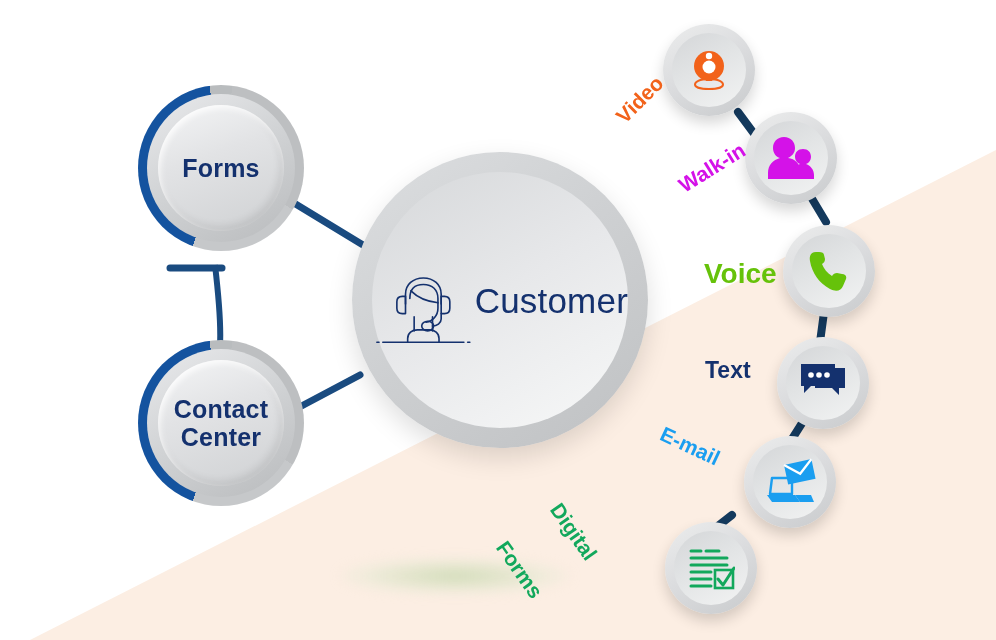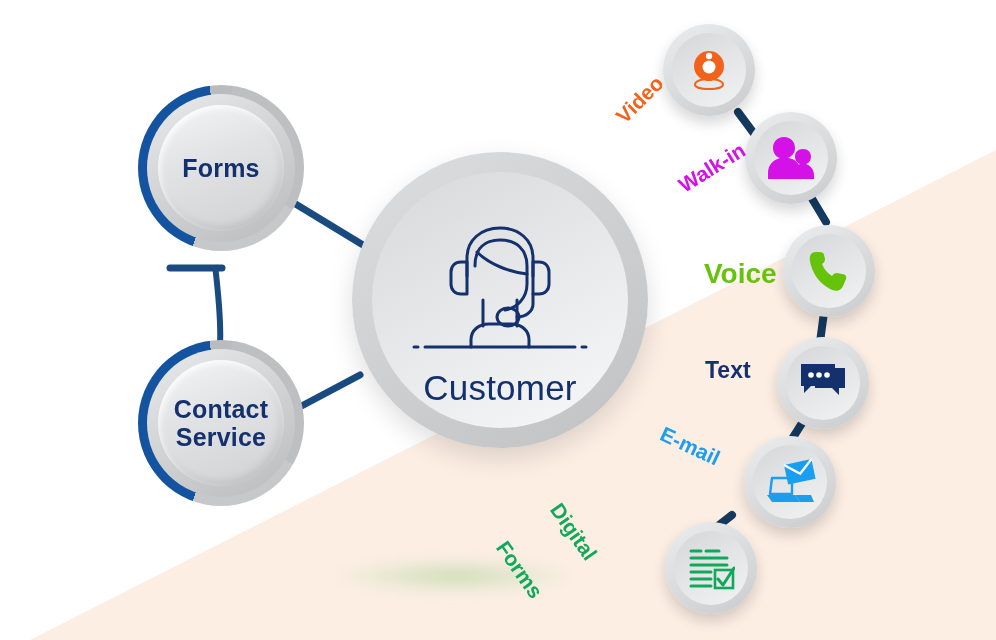--- a/index.html
+++ b/index.html
@@ -27,21 +27,21 @@
       display:flex;align-items:center;justify-content:center;}
   .node .label{color:#14316e;font-weight:bold;font-size:25px;line-height:1.12;text-align:center;
       letter-spacing:.2px;}
 
   
   #center-circle{position:absolute;left:352px;top:152px;width:296px;height:296px;border-radius:50%;
       background:linear-gradient(145deg,#dcdee0 0%,#d0d2d4 40%,#bfc1c3 100%);
       box-shadow:0 10px 26px rgba(0,0,0,.13);}
   #center-inner{position:absolute;left:20px;top:20px;width:256px;height:256px;border-radius:50%;
       background:linear-gradient(150deg,#d6d8da 0%,#e7e8ea 48%,#f7f8f8 100%);
-      display:flex;flex-direction:column;align-items:center;justify-content:center;}
+      display:flex;flex-direction:row;align-items:center;justify-content:center;}
   #center-label{margin-top:2px;color:#14316e;font-size:35px;font-weight:normal;line-height:1.12;
       text-align:center;letter-spacing:.2px;}
 
   
   .chan{position:absolute;width:92px;height:92px;border-radius:50%;
       background:linear-gradient(150deg,#eceded 0%,#dcdddf 45%,#c9cbcd 100%);
       box-shadow:0 7px 14px rgba(0,0,0,.16);}
   .chan .chan-in{position:absolute;left:9px;top:9px;width:74px;height:74px;border-radius:50%;
       background:linear-gradient(150deg,#d4d6d8 0%,#e2e4e5 45%,#f2f3f3 100%);
       display:flex;align-items:center;justify-content:center;}
@@ -86,21 +86,21 @@
     <div class="inner" style="left:20px;top:20px;width:126px;height:126px;">
       <div class="label">Forms</div>
     </div>
   </div>
 
   <div class="node" style="left:138px;top:340px;width:166px;height:166px;">
     <div class="arc"></div>
     <div class="ring-outer" style="left:9px;top:9px;width:148px;height:148px;"></div>
     <div class="inner" style="left:20px;top:20px;width:126px;height:126px;flex-direction:column;">
       <div class="label">Contact</div>
-      <div class="label">Service</div>
+      <div class="label">Center</div>
     </div>
   </div>
 
   <div id="center-circle">
     <div id="center-inner">
       <svg width="190" height="150" viewBox="0 0 190 150" style="margin-top:24px;">
         <g fill="none" stroke="#14316e" stroke-width="3" stroke-linecap="round" stroke-linejoin="round">
           <path d="M62 60 L62 42 C62 24 76 12 95 12 C114 12 128 24 128 42 L128 60"></path>
           <path d="M70 50 C70 32 80 24 95 24 C112 24 122 34 122 50 L122 68 C122 82 112 92 100 94"></path>
           <path d="M72 36 C84 48 104 56 122 58"></path>

